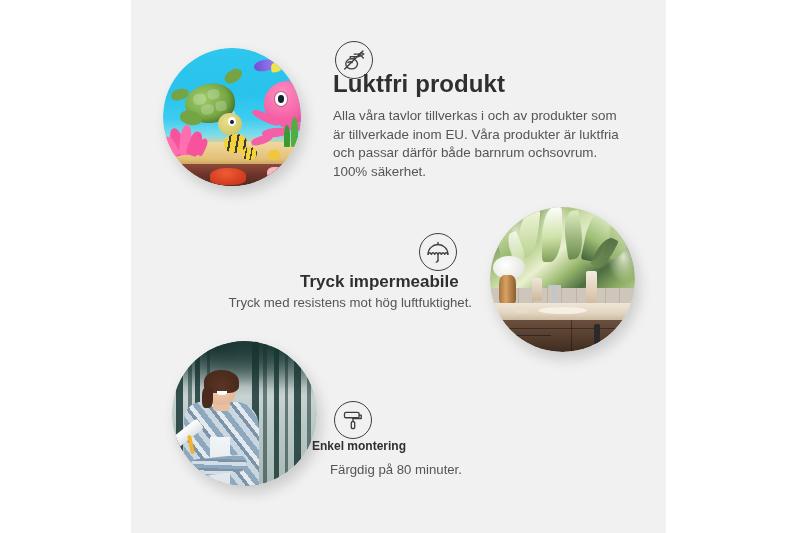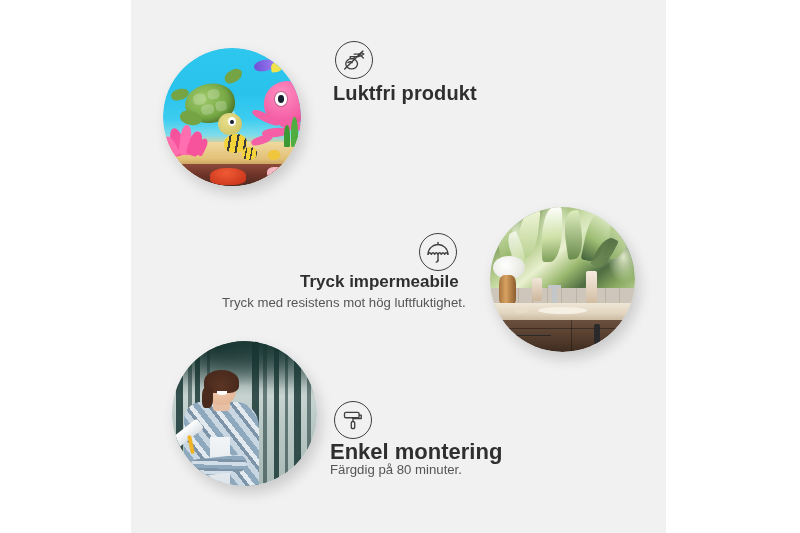--- a/index.html
+++ b/index.html
@@ -261,31 +261,31 @@
     font-weight:700;
     white-space:nowrap;
   }
   .body {
     position:absolute;
     color:#555555;
   }
 
   
   #icon-odor { left:335px; top:41px; }
-  #head-odor { left:333px; top:82px; font-size:20px; letter-spacing:.1px; }
+  #head-odor { left:333px; top:70px; font-size:24px; letter-spacing:.1px; }
   #body-odor { left:333px; top:107px; width:292px; font-size:13.4px; line-height:18.6px; }
 
   
   #icon-water { left:419px; top:233px; }
   #head-water { left:300px; top:272px; font-size:17px; }
-  #body-water { left:222px; top:295px; width:250px; font-size:13.2px; text-align:left; }
+  #body-water { left:222px; top:295px; width:250px; font-size:13.2px; text-align:right; }
 
   
   #icon-mount { left:334px; top:401px; }
-  #head-mount { left:330px; top:439px; font-size:22px; }
+  #head-mount { left:312px; top:439px; font-size:12px; }
   #body-mount { left:330px; top:462px; width:250px; font-size:13.2px; }
 </style>
 </head>
 <body>
 
 <div id="stage">
 
   <div class="panel"></div>
 
   <div class="photo" id="photo-ocean">
@@ -347,20 +347,21 @@
       <path d="M19.2 15.4h5.2v-2.6h-5.2"></path>
       <path d="M24.4 12.8l2.6-1.5 2.4 1.4-2.4 1.5z"></path>
       <path d="M24.6 14.4c2.1.5 3.6 1.4 4.3 2.6"></path>
 
       <path d="M12.5 21.8c1.4-1.2 3.2-1.2 4.6 0"></path>
 
       <path d="M9.2 28.6L28.4 9.6" stroke-width="1.5"></path>
     </svg>
   </div>
   <div class="head" id="head-odor">Luktfri produkt</div>
+  <div class="body" id="body-odor">Alla våra tavlor tillverkas i och av produkter som är tillverkade inom EU. Våra produkter är luktfria och passar därför både barnrum ochsovrum. 100% säkerhet.</div>
 
   <div class="photo" id="photo-bath">
     <div class="inner">
       <div class="bath-wall">
         <div class="leaf" style="left:4%;top:6%;width:12%;height:46%;background:linear-gradient(160deg,#e6f0c8,#93b468);transform:rotate(-14deg);"></div>
         <div class="leaf" style="left:20%;top:2%;width:13%;height:52%;background:linear-gradient(170deg,#f2f7da,#b6cf8e);transform:rotate(6deg);"></div>
         <div class="leaf" style="left:36%;top:0%;width:14%;height:58%;background:linear-gradient(175deg,#ffffff,#cfe2a8 55%,#7a9b56);"></div>
         <div class="leaf" style="left:52%;top:4%;width:12%;height:50%;background:linear-gradient(190deg,#dfeec0,#688a4a);transform:rotate(-8deg);"></div>
         <div class="leaf" style="left:66%;top:1%;width:15%;height:56%;background:linear-gradient(200deg,#f4f9e0,#9cbd72 60%,#3f5e39);transform:rotate(12deg);"></div>
         <div class="leaf" style="left:83%;top:8%;width:14%;height:48%;background:linear-gradient(210deg,#eaf3cd,#86a95f);transform:rotate(20deg);"></div>

